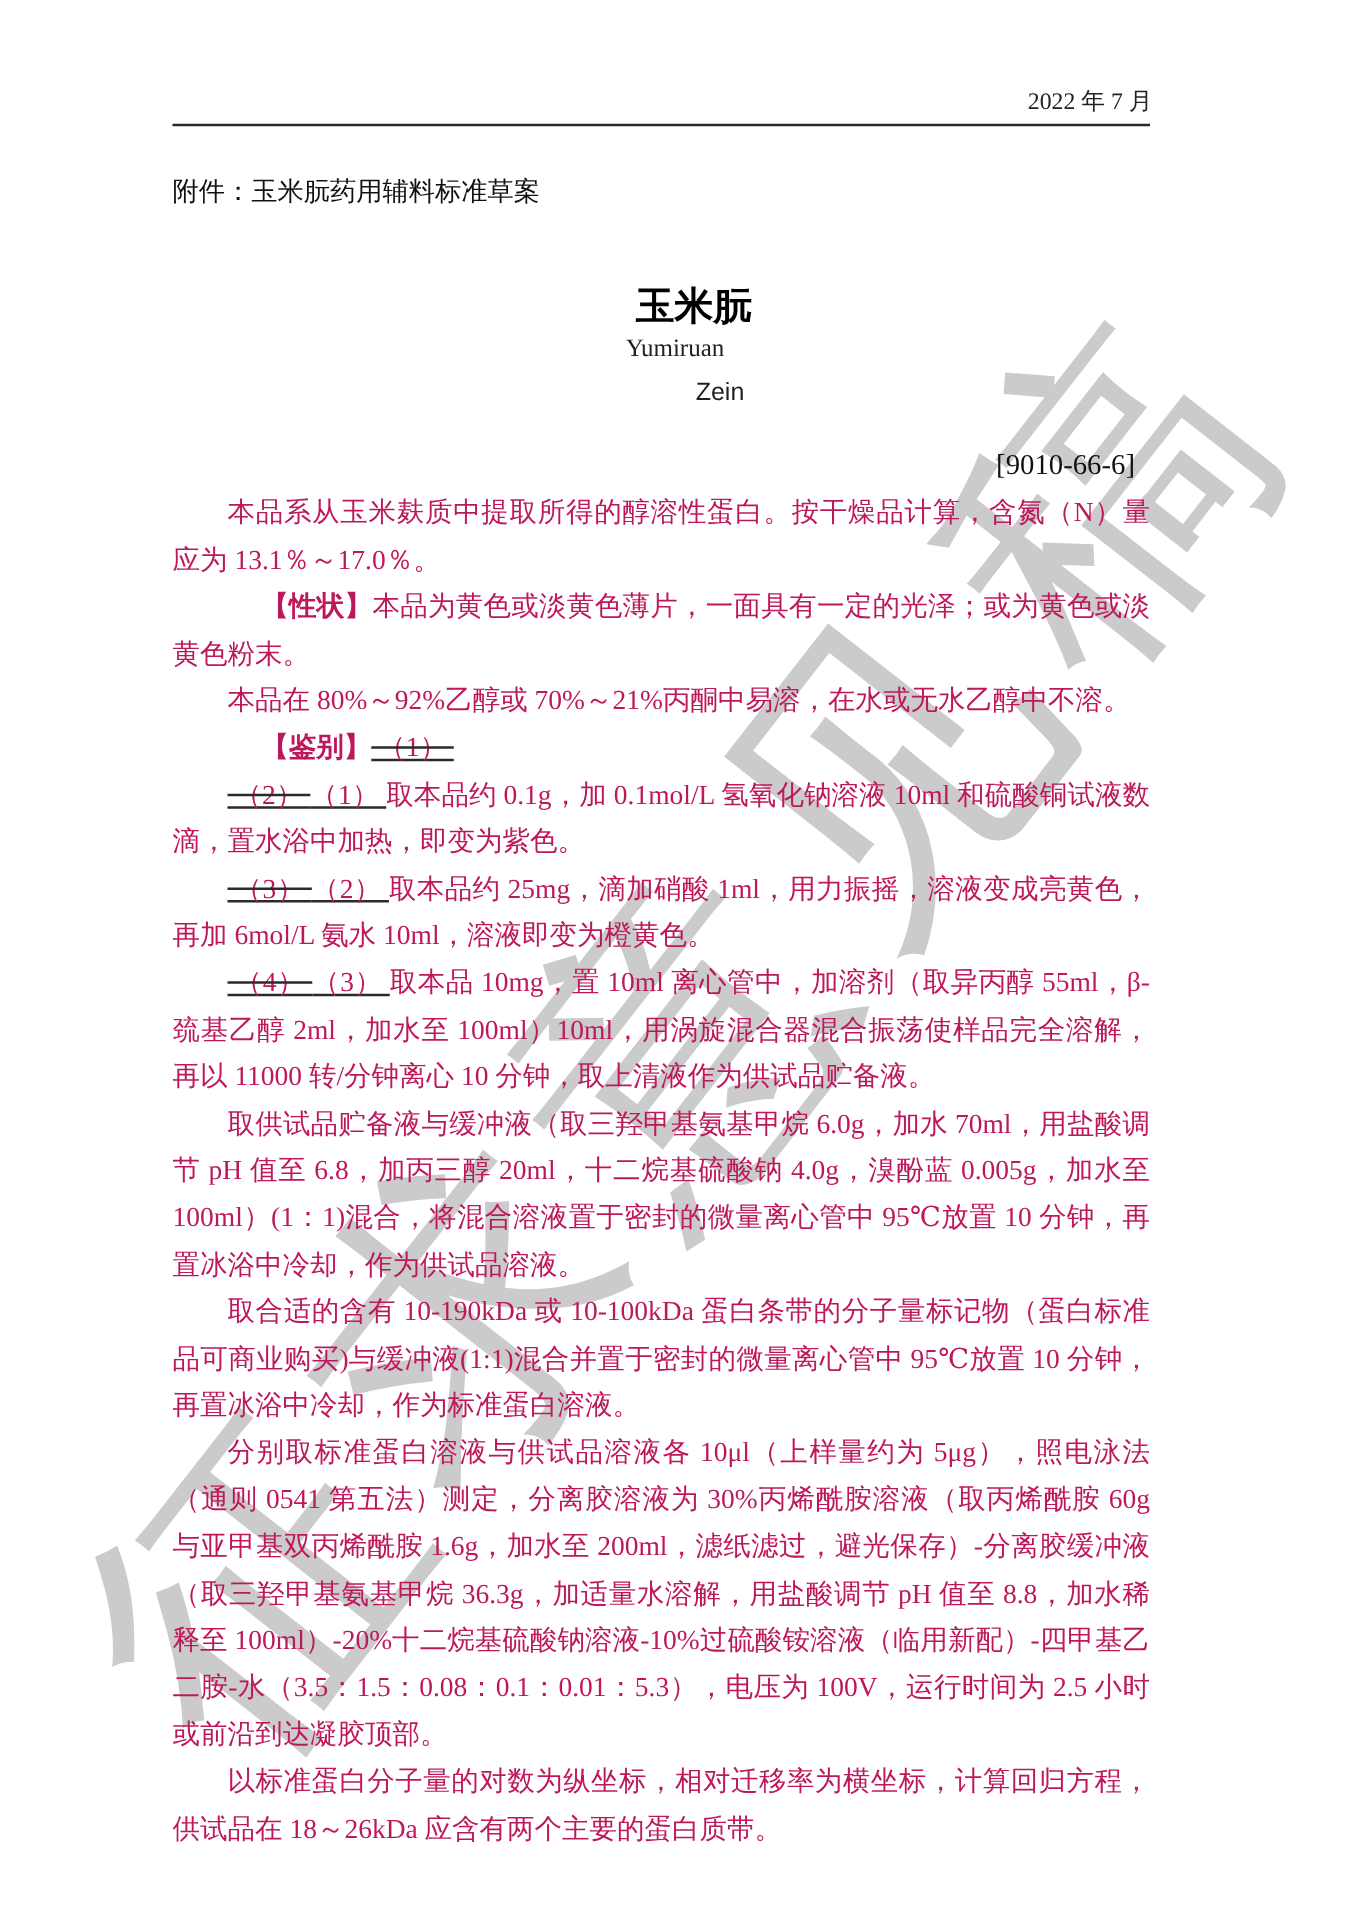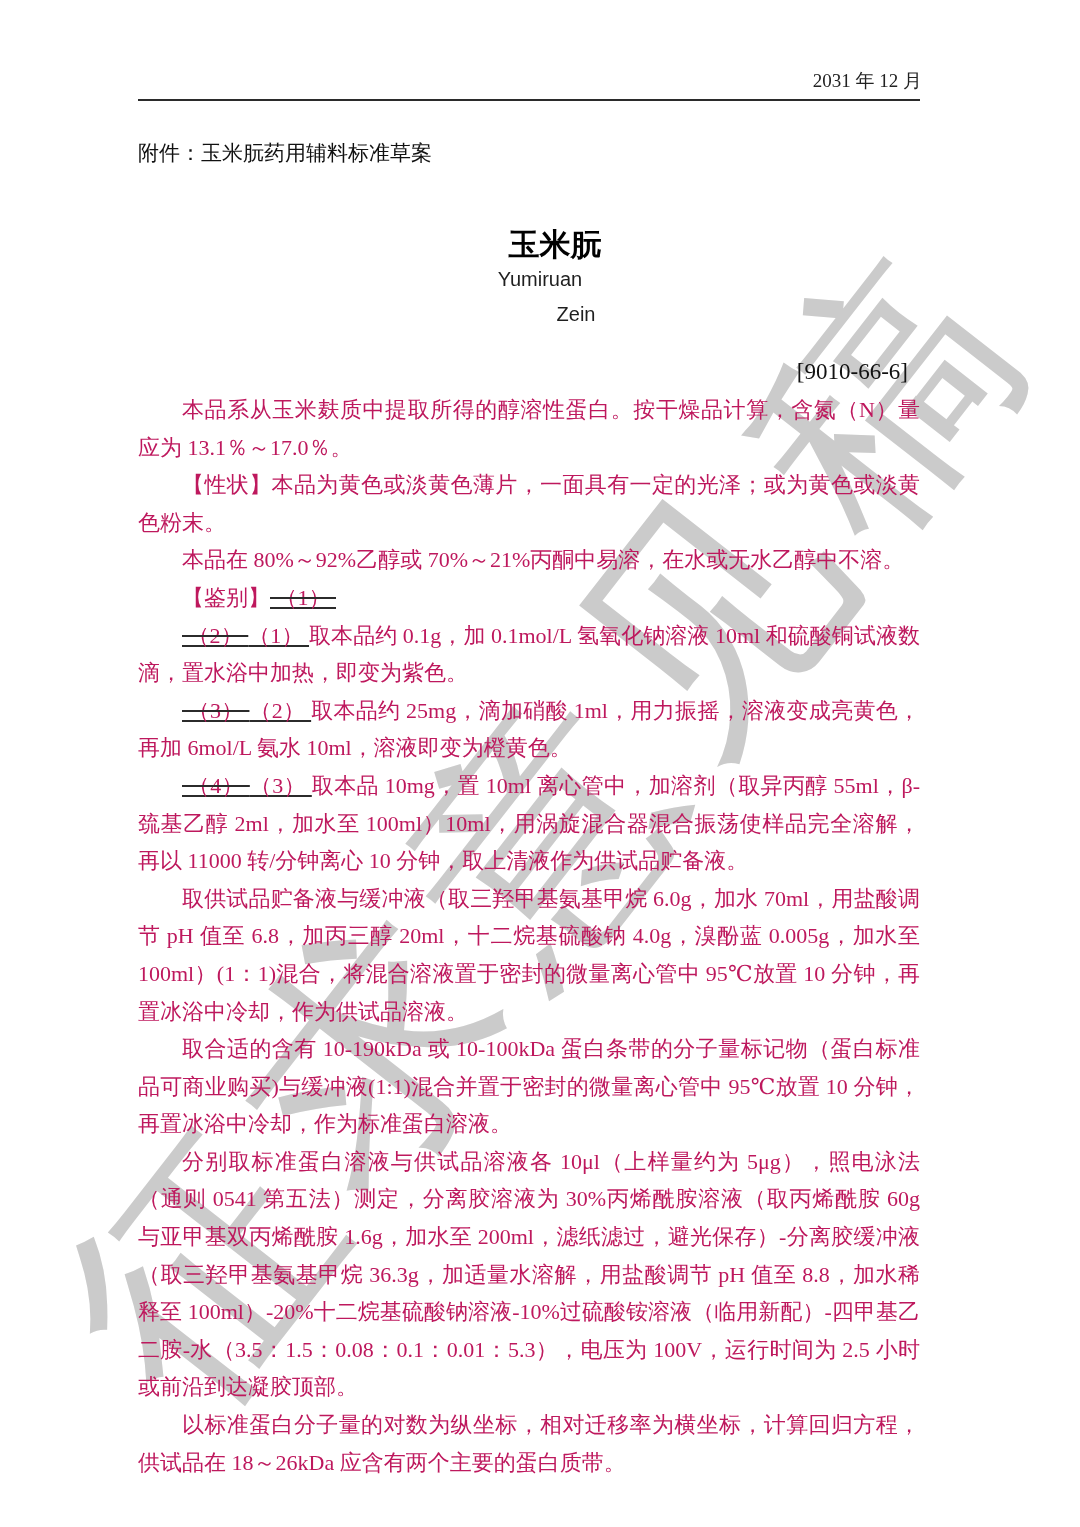--- a/index.html
+++ b/index.html
@@ -69,21 +69,21 @@
     z-index: 1;
   }
   .doc-title-pinyin {
     position: absolute;
     top: 268px;
     left: 0;
     width: 100%;
     text-align: center;
     font-size: 20px;
     color: #1f1f1f;
-    font-family: Liberation Sans, sans-serif;
+    font-family: Liberation Serif, serif;
     z-index: 1;
   }
   .doc-title-en {
     position: absolute;
     top: 303px;
     left: 0;
     width: 100%;
     text-align: center;
     font-size: 20px;
     color: #1f1f1f;
@@ -109,38 +109,38 @@
     line-height: 37.6px;
     text-align: justify;
     color: #be185d;
     z-index: 1;
   }
   .doc-body p {
     margin: 0;
     padding: 0;
     text-indent: 2em;
   }
-  .doc-body .bold { font-weight: normal; }
+  .doc-body .bold { font-weight: bold; margin-left: 27px; }
   .doc-body .del {
     text-decoration-line: line-through underline;
     text-decoration-color: #2b2b2b;
   }
   .doc-body .ins {
     text-decoration-line: underline;
     text-decoration-color: #2b2b2b;
   }
 </style>
 </head>
 <body>
 
 <div class="page">
 
   <div class="watermark">征求意见稿</div>
 
-  <div class="header-date">2031 年 12 月</div>
+  <div class="header-date">2022 年 7 月</div>
 
   <div class="header-rule"></div>
 
   <div class="attachment-line">附件：玉米朊药用辅料标准草案</div>
 
   <h1 class="doc-title-cn">玉米朊</h1>
 
   <div class="doc-title-pinyin">Yumiruan</div>
 
   <div class="doc-title-en">Zein</div>

